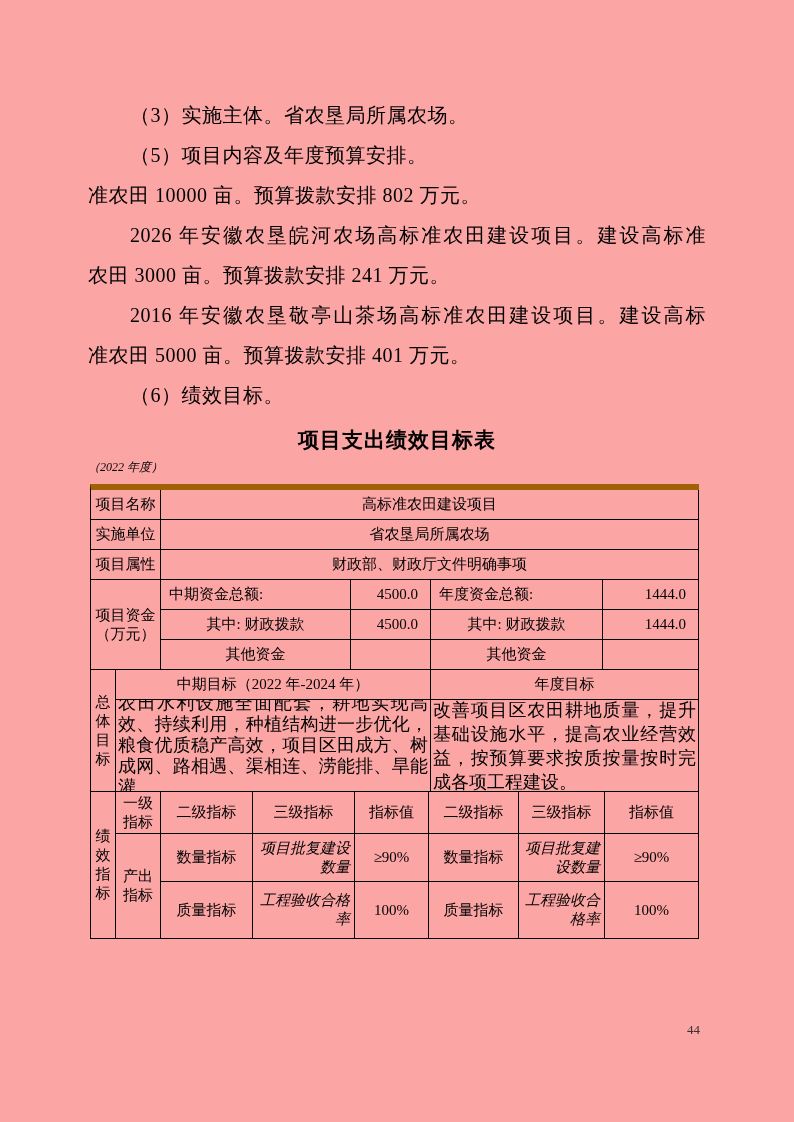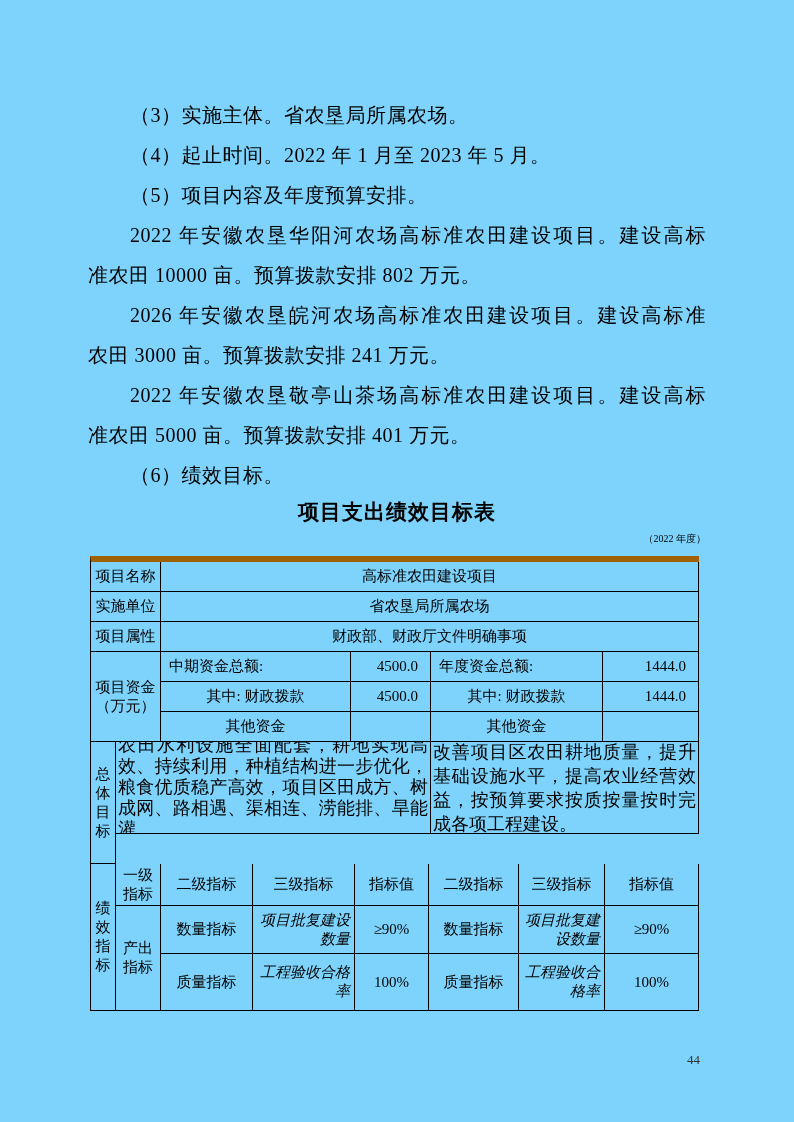--- a/index.html
+++ b/index.html
@@ -1,39 +1,39 @@
 <!DOCTYPE html>
 <html><head>
 <meta charset="utf-8">
 <style>
   html,body { margin:0; padding:0; background:#ffffff; }
   .page {
     position:relative;
     width:794px; height:1122px;
-    background:#7dd3fc;
+    background:#fca5a5;
     font-family:"Liberation Serif","DejaVu Serif",serif;
     color:#000;
     overflow:hidden;
   }
   .content { padding:95px 88px 0 88px; width:618px; }
 
   
   .pline {
     font-size:20px; line-height:40px; letter-spacing:0.5px;
     text-align:left; white-space:normal;
   }
   .pline.ind { text-indent:42px; }
   .pline.stretch { text-align:justify; text-align-last:justify; }
 
   
   .tbl-title {
-    margin-top:3px; text-align:center; font-weight:bold;
+    margin-top:11px; text-align:center; font-weight:bold;
     font-size:21px; line-height:28px; letter-spacing:1px;
   }
-  .tbl-subtitle { text-align:right; font-size:10px; line-height:26px; }
+  .tbl-subtitle { text-align:left; font-size:12px; line-height:26px;font-style:italic; }
 
   
   .ptable {
     width:608px; margin-left:2px; margin-top:4px;
     border-top:6px solid #a16207; border-left:1px solid #000;
     font-size:15px; line-height:19px;
   }
   .ptable * { box-sizing:border-box; }
   .trow { display:flex; }
   .tcol { display:flex; flex-direction:column; flex:1; }
@@ -53,39 +53,37 @@
   .w90{width:90px;flex:none;} .w92{width:92px;flex:none;} .w102{width:102px;flex:none;}
   .w172{width:172px;flex:none;} .w190{width:190px;flex:none;} .w315{width:315px;flex:none;}
   .fx{flex:1;}
   .h30{height:30px;} .h42{height:42px;} .h48{height:48px;} .h57{height:57px;}
   .h90{height:90px;} .h92{height:92px;} .h122{height:122px;} .h147{height:147px;} .h105{height:105px;}
 
   .goaltext { font-size:18px; line-height:21px; text-align:justify; word-break:break-all; }
   .goaltext.yg { line-height:24px; }
 
   .page-number {
-    position:absolute; top:1052px; right:94px;
+    position:absolute; top:1022px; right:94px;
     font-size:13px; color:#333;
   }
 </style>
 </head>
 <body>
 
 <div class="page">
   <div class="content">
 
     <div>
       <div class="pline ind">（3）实施主体。省农垦局所属农场。</div>
-      <div class="pline ind">（4）起止时间。2022 年 1 月至 2023 年 5 月。</div>
       <div class="pline ind">（5）项目内容及年度预算安排。</div>
-      <div class="pline ind stretch">2022 年安徽农垦华阳河农场高标准农田建设项目。建设高标</div>
       <div class="pline">准农田 10000 亩。预算拨款安排 802 万元。</div>
       <div class="pline ind stretch">2026 年安徽农垦皖河农场高标准农田建设项目。建设高标准</div>
       <div class="pline">农田 3000 亩。预算拨款安排 241 万元。</div>
-      <div class="pline ind stretch">2022 年安徽农垦敬亭山茶场高标准农田建设项目。建设高标</div>
+      <div class="pline ind stretch">2016 年安徽农垦敬亭山茶场高标准农田建设项目。建设高标</div>
       <div class="pline">准农田 5000 亩。预算拨款安排 401 万元。</div>
       <div class="pline ind">（6）绩效目标。</div>
     </div>
 
     <div class="tbl-title">项目支出绩效目标表</div>
     <div class="tbl-subtitle">（2022 年度）</div>
 
     <div class="ptable">
 
       <div class="trow h30">
@@ -127,20 +125,24 @@
             <div class="cell fx h30 right"></div>
           </div>
         </div>
       </div>
 
       <div class="trow h122">
         <div class="cell w25 h122">
           <div class="vtext">总体目标</div>
         </div>
         <div class="tcol">
+          <div class="trow h30">
+            <div class="cell w315 h30">中期目标（2022 年-2024 年）</div>
+            <div class="cell fx h30">年度目标</div>
+          </div>
           <div class="trow h92">
             <div class="cell w315 h92">
               <div class="goaltext">农田水利设施全面配套，耕地实现高效、持续利用，种植结构进一步优化，粮食优质稳产高效，项目区田成方、树成网、路相遇、渠相连、涝能排、旱能灌。</div>
             </div>
             <div class="cell fx h92">
               <div class="goaltext yg">改善项目区农田耕地质量，提升基础设施水平，提高农业经营效益，按预算要求按质按量按时完成各项工程建设。</div>
             </div>
           </div>
         </div>
       </div>

